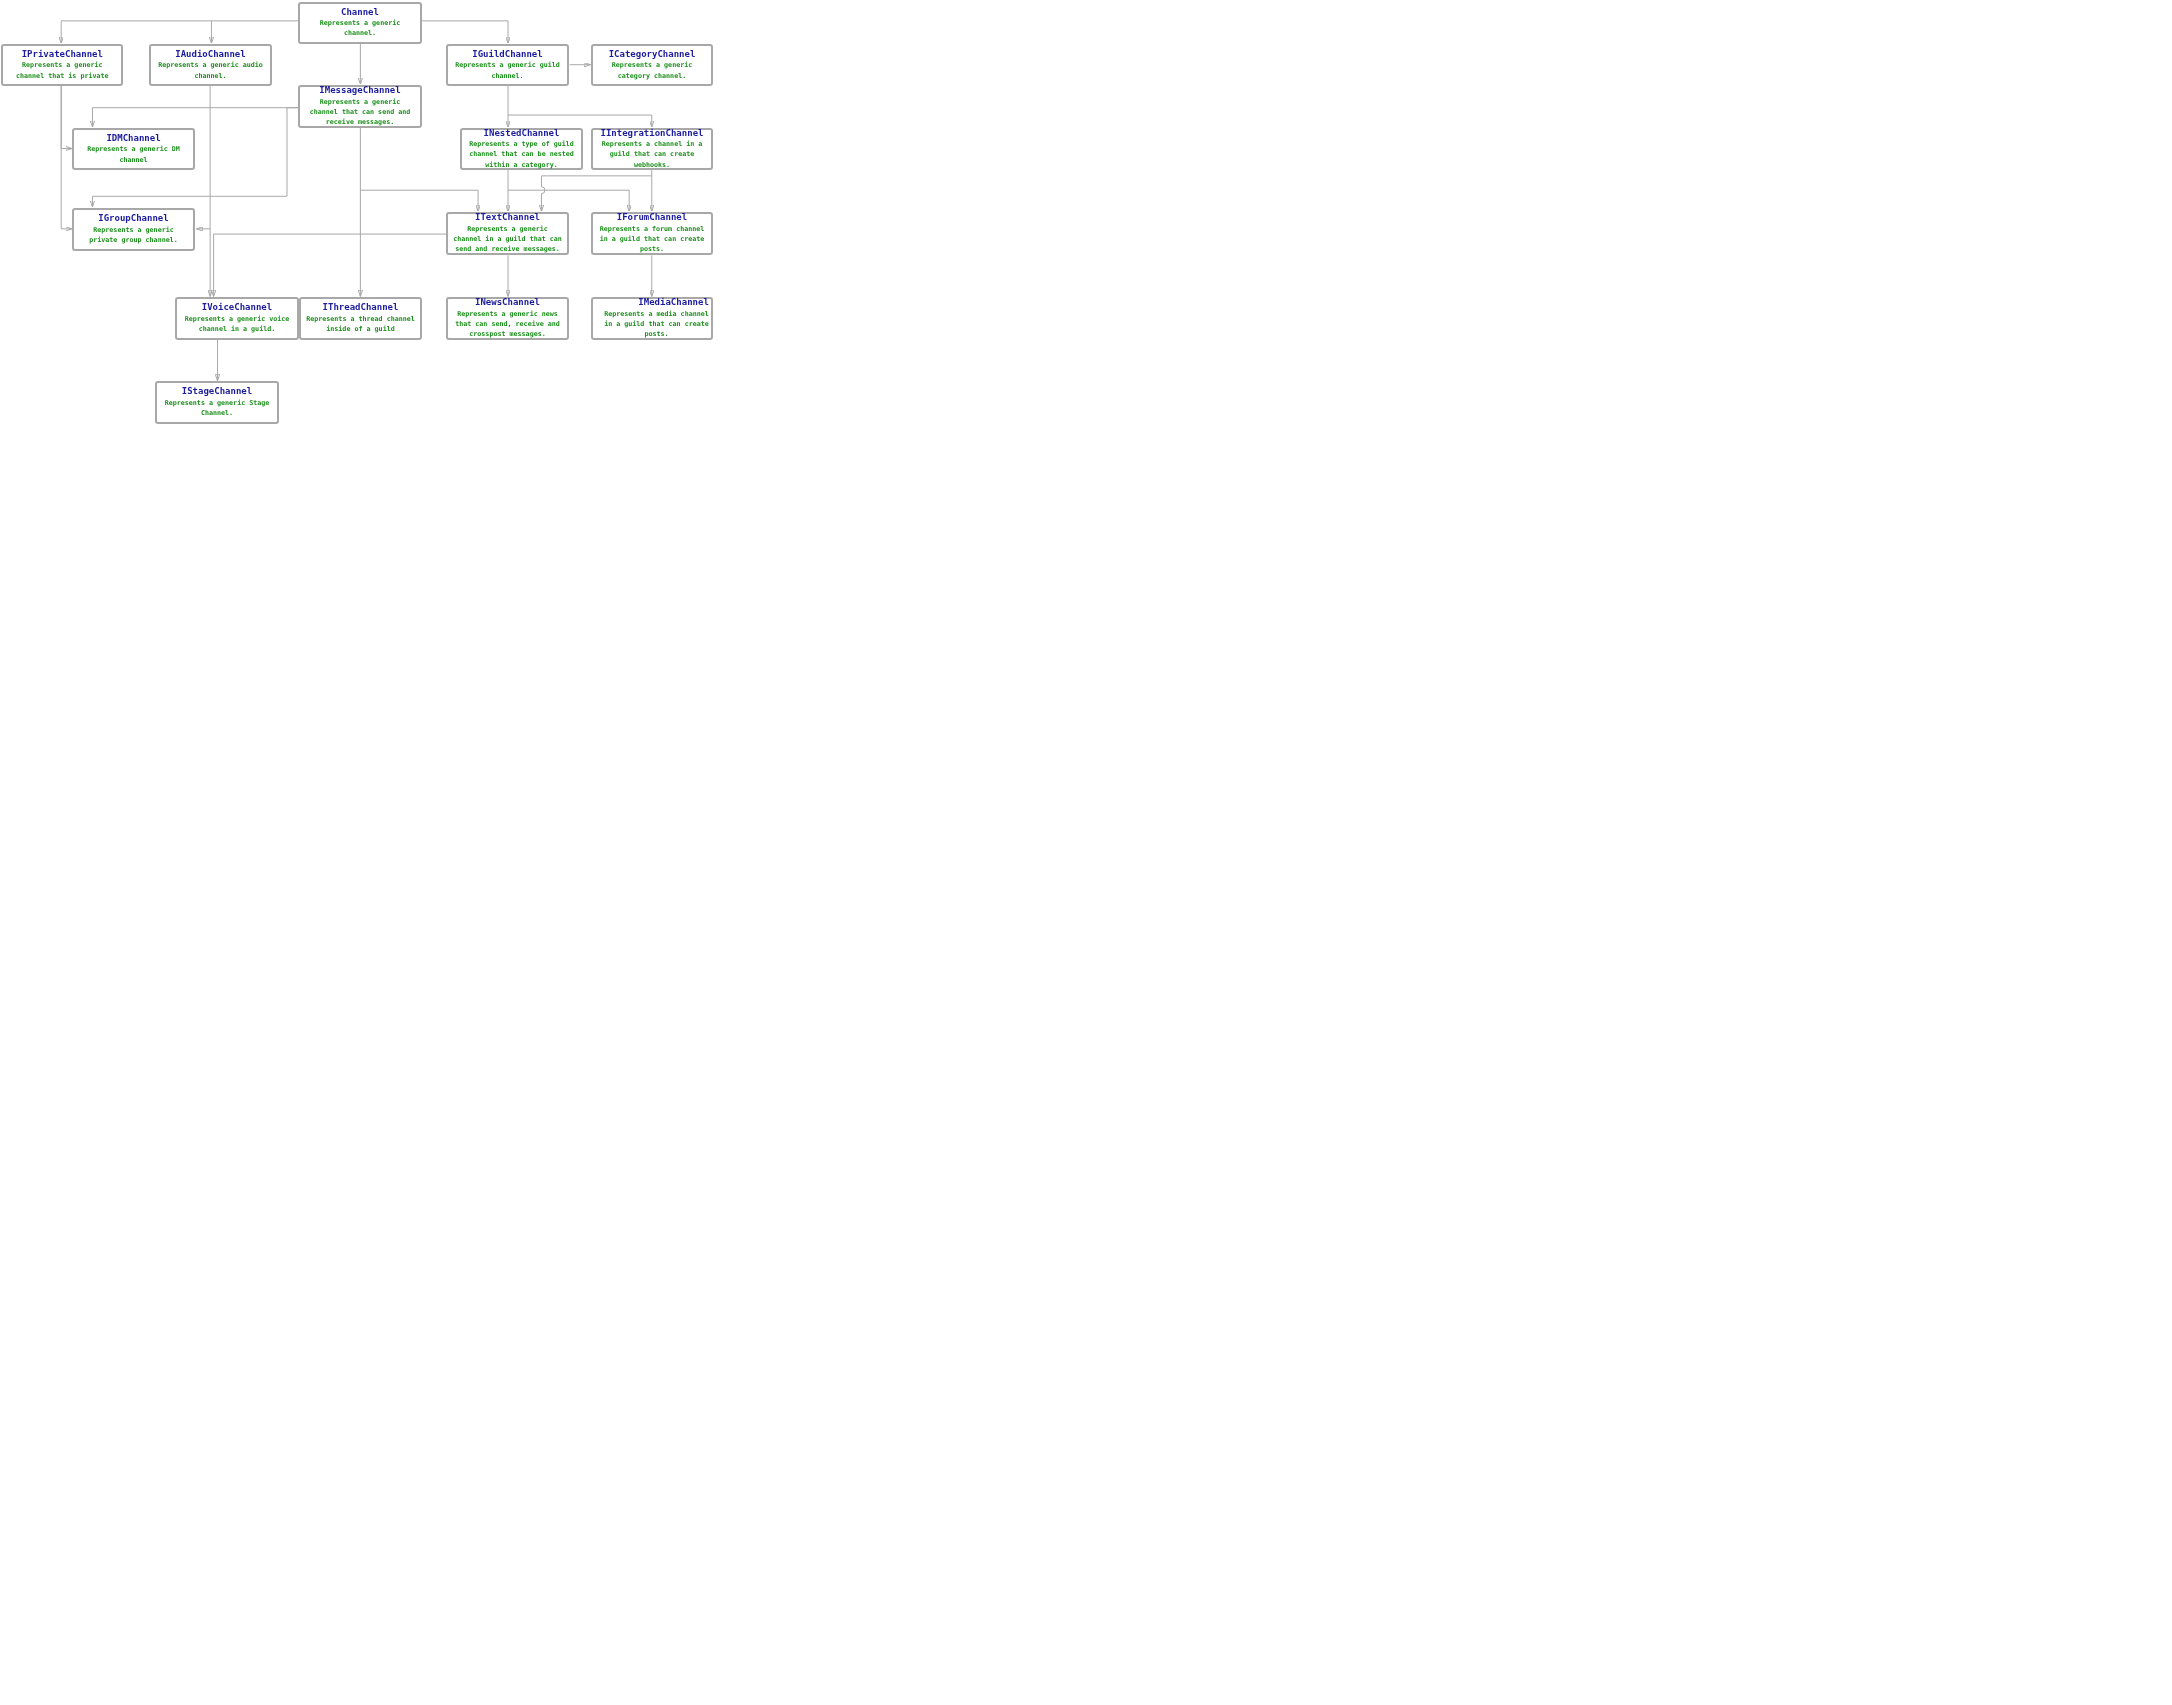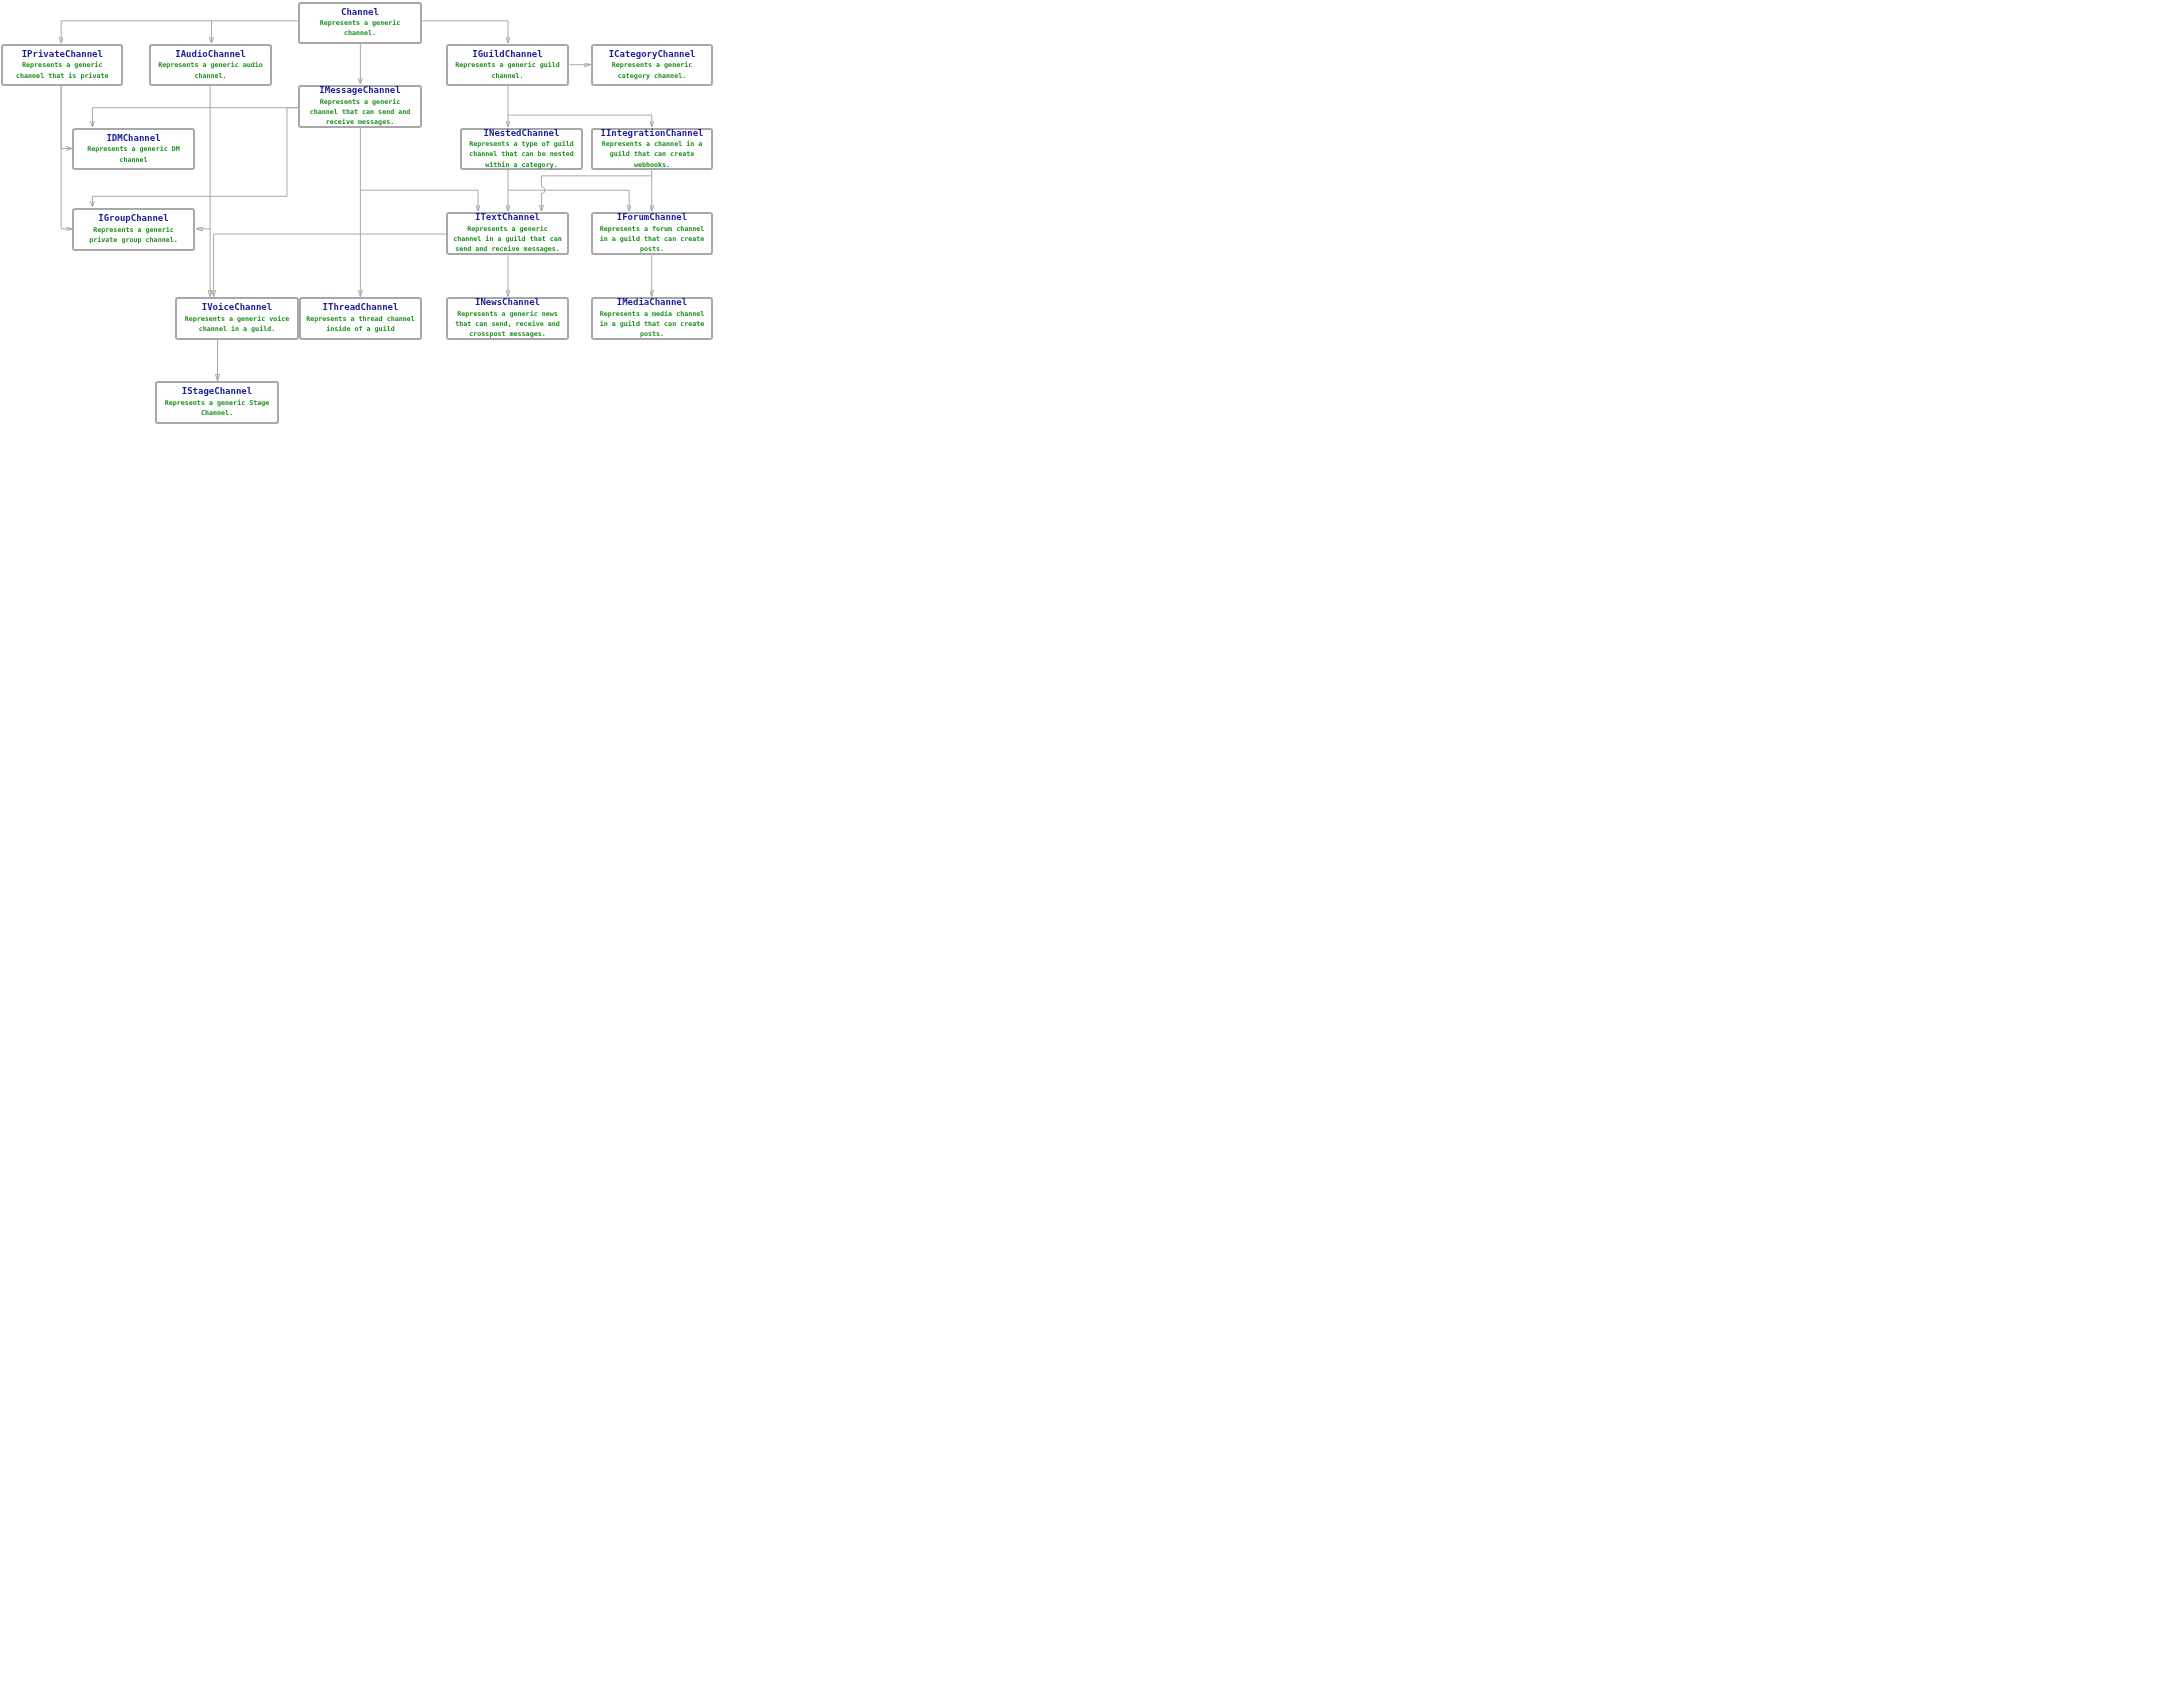--- a/index.html
+++ b/index.html
@@ -159,21 +159,21 @@
 inside of a guild</div>
   </div>
 
   <div class="node" style="left:446px;top:297px;width:123px;height:43px;">
     <div class="title">INewsChannel</div>
     <div class="desc">Represents a generic news
 that can send, receive and
 crosspost messages.</div>
   </div>
 
-  <div class="node" style="left:591px;top:297px;width:122px;height:43px;">
+  <div class="node" style="left:591px;top:297px;width:122px;height:43px;align-items:flex-end;">
     <div class="title">IMediaChannel</div>
     <div class="desc">Represents a media channel
 in a guild that can create
 posts.</div>
   </div>
 
   <div class="node" style="left:155px;top:381px;width:124px;height:43px;">
     <div class="title">IStageChannel</div>
     <div class="desc">Represents a generic Stage
 Channel.</div>

